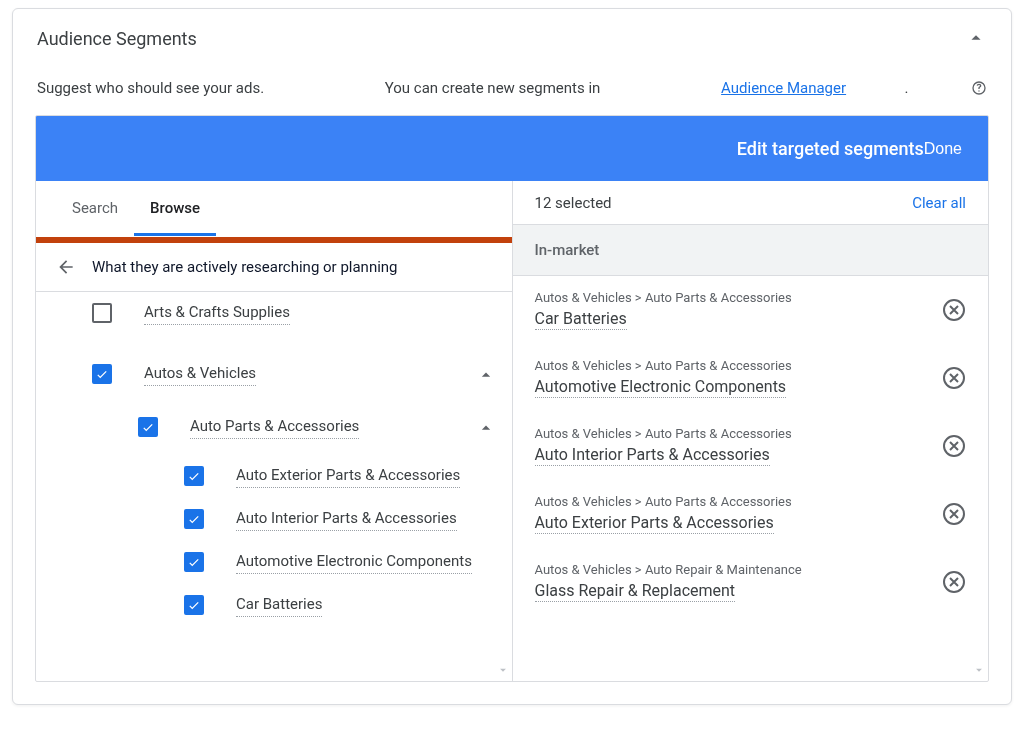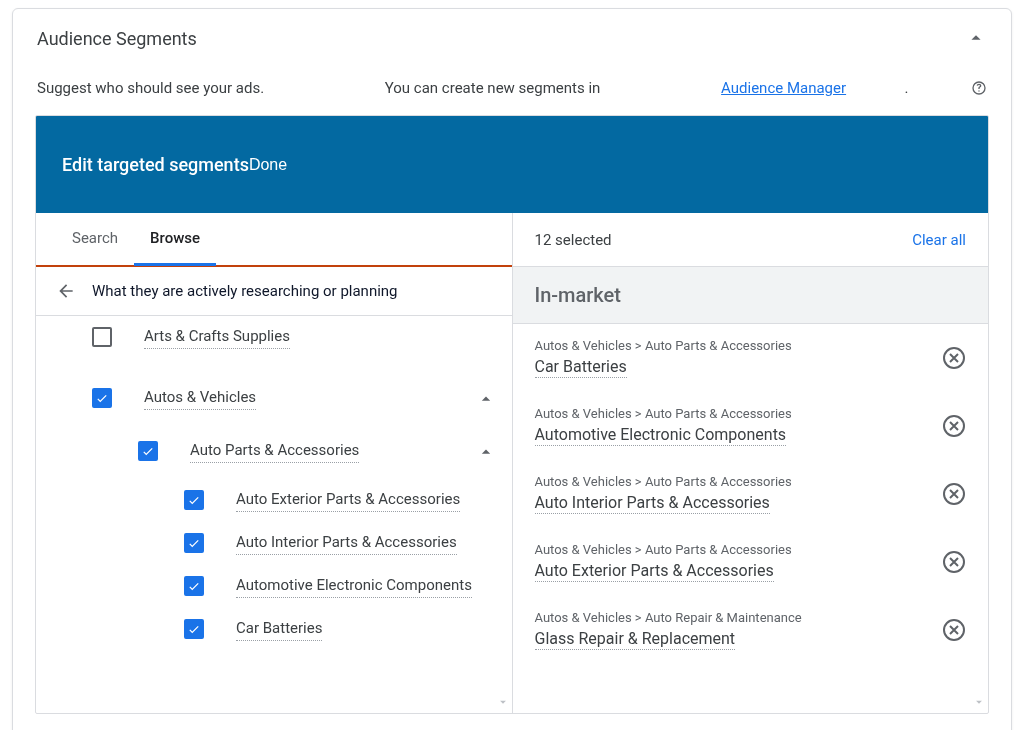--- a/index.html
+++ b/index.html
@@ -43,90 +43,90 @@
   .desc a { color: #1a73e8; text-decoration: underline; }
   .help-icon { width: 16px; height: 16px; color: #5f6368; margin-left: 4px; }
 
   .editor {
     margin: 0 22px 22px 22px;
     border: 1px solid #dadce0;
     border-radius: 2px;
     overflow: hidden;
   }
   .editor-hdr {
-    background: #0369a1;
+    background: #3b82f6;
     color: #fff;
     display: flex;
-    justify-content: flex-start;
-    align-items: center;
-    padding: 38px 26px;
+    justify-content: flex-end;
+    align-items: center;
+    padding: 22px 26px;
     font-size: 18px;
     font-weight: 500;
   }
   .done-btn {
     background: transparent;
     border: none;
     color: #fff;
     font-size: 16px;
     font-weight: 500;
     cursor: pointer;
   }
 
   .panel-row { display: flex; height: 500px; }
   .left, .right { flex: 1; display: flex; flex-direction: column; min-width: 0; }
   .left { border-right: 1px solid #dadce0; }
 
   .tabs {
     display: flex;
     align-items: center;
-    border-bottom: 2px solid #c2410c;
+    border-bottom: 6px solid #c2410c;
     padding: 0 20px;
-    height: 54px;
+    height: 62px;
   }
   .tab {
     padding: 16px 16px;
     font-size: 15px;
     color: #5f6368;
     cursor: pointer;
     border-bottom: 3px solid transparent;
   }
   .tab.active {
     color: #202124;
     border-bottom-color: #1a73e8;
     font-weight: 500;
   }
 
   .right-hdr {
     display: flex;
     justify-content: space-between;
     align-items: center;
     border-bottom: 1px solid #dadce0;
     padding: 0 22px;
-    height: 54px;
+    height: 44px;
     font-size: 15px;
     color: #3c4043;
     gap: 42px;
   }
   .clear-all { color: #1a73e8; cursor: pointer; font-size: 15px; }
 
   .breadcrumb {
     display: flex;
     align-items: center;
     gap: 16px;
     padding: 14px 20px;
     border-bottom: 1px solid #dadce0;
     color: #0f172a;
     font-size: 15px;
   }
   .back-arrow { width: 20px; height: 20px; color: #5f6368; cursor: pointer; }
 
   .section-label {
     background: #f1f3f4;
     color: #5f6368;
-    font-size: 20px;
+    font-size: 15px;
     font-weight: 500;
     padding: 16px 22px;
     border-bottom: 1px solid #dadce0;
   }
 
   .tree-scroll, .sel-scroll {
     overflow-y: auto;
     flex: 1;
     position: relative;
   }

